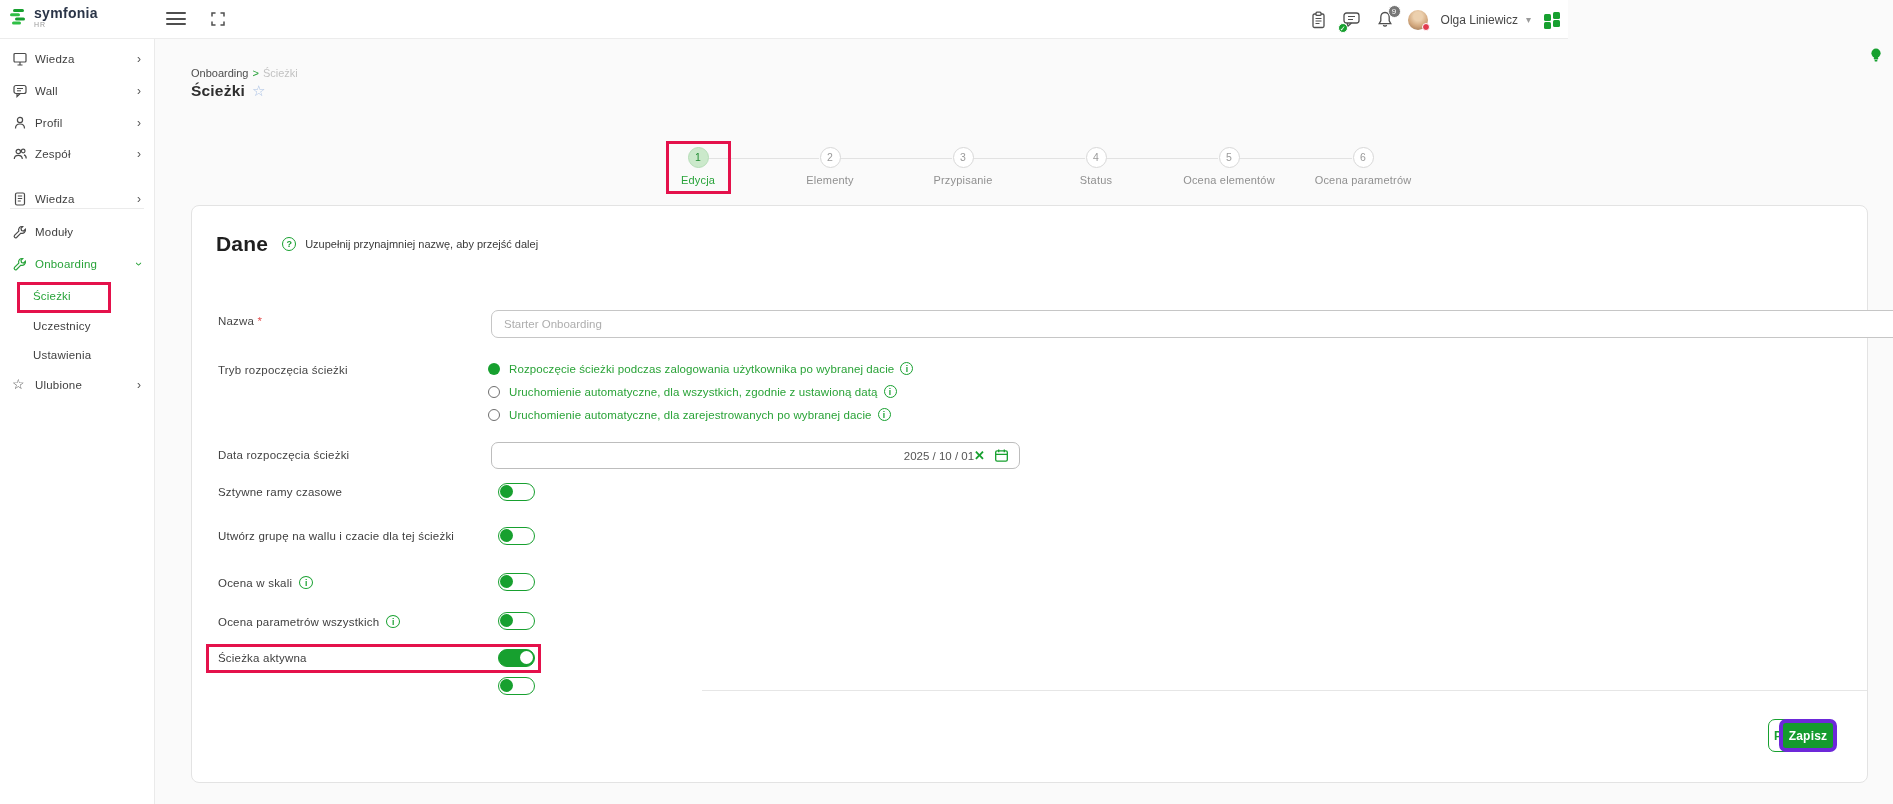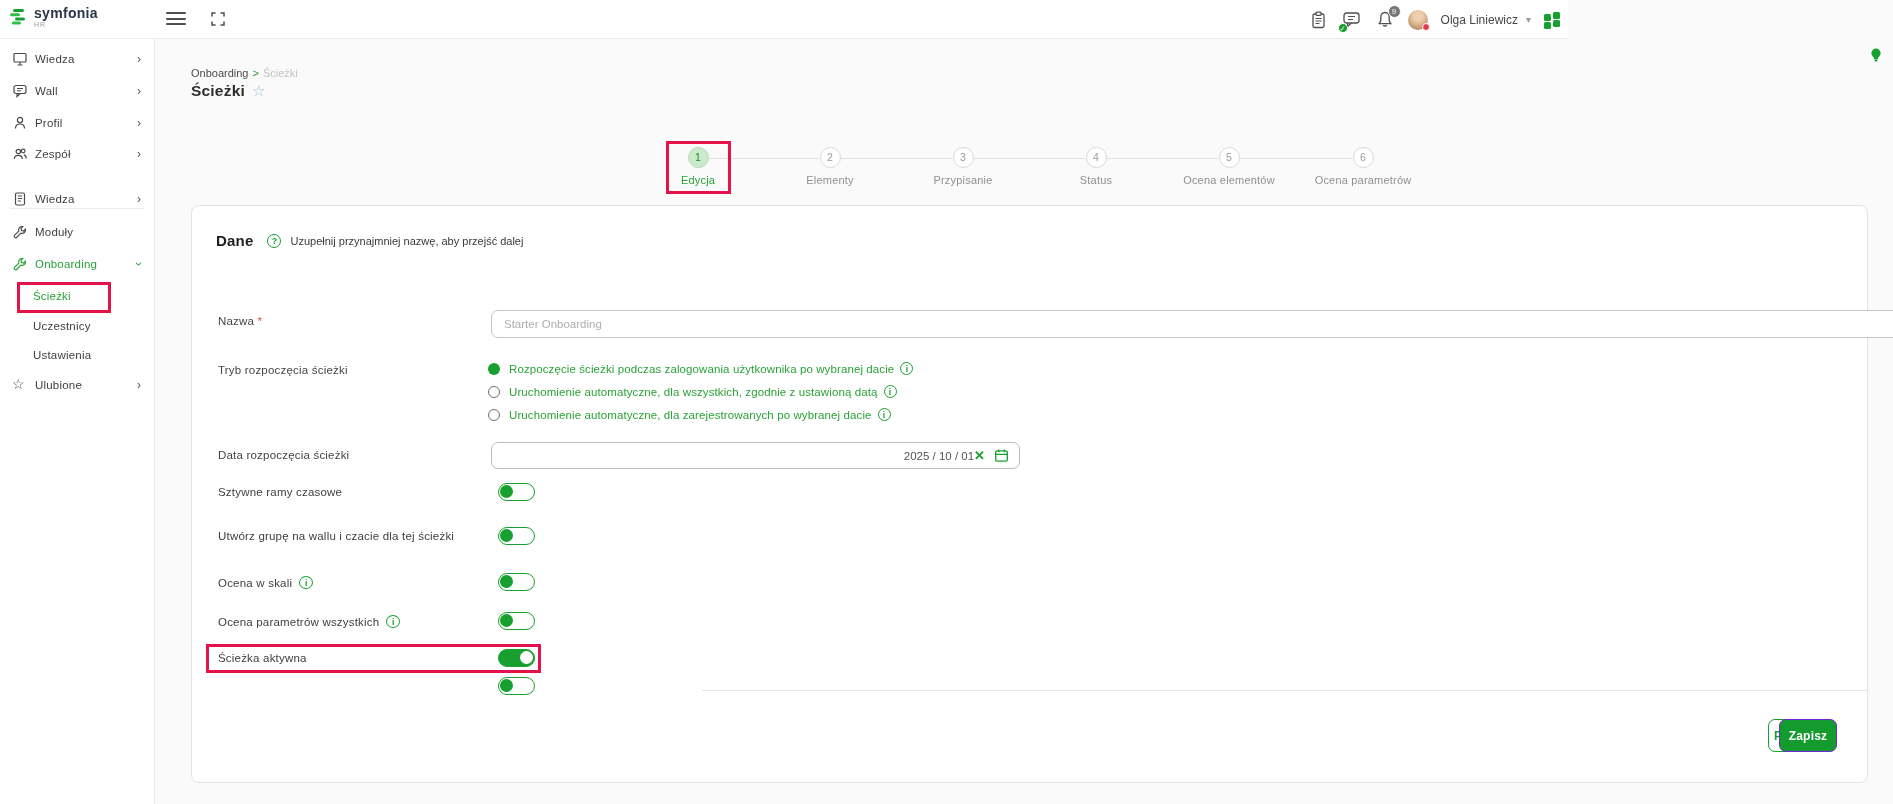--- a/index.html
+++ b/index.html
@@ -90,21 +90,21 @@
   .step-label { margin-top:6px; font-size:11px; color:#909090; letter-spacing:.2px; }
   .step.active .step-label { color:#28A339; }
   .step-line { position:absolute; height:1px; background:#e2e2e2; top:119px; }
 
   
   .card {
     position:absolute; left:35px; top:166px; width:1677px; height:578px;
     background:#fff; border:1px solid #e3e3e3; border-radius:8px;
   }
   .section-head { position:absolute; left:24px; top:26px; display:flex; align-items:center; }
-  .section-title { font-size:15px; font-weight:700; color:#1f1f1f; letter-spacing:.2px; }
+  .section-title { font-size:21px; font-weight:700; color:#1f1f1f; letter-spacing:.2px; }
   .q-icon, .i-icon {
     display:inline-flex; align-items:center; justify-content:center;
     width:14px; height:14px; border-radius:50%; border:1.3px solid #17A02F;
     color:#17A02F; font-size:9px; font-weight:700; flex:0 0 14px; cursor:pointer;
   }
   .section-head .q-icon { margin-left:14px; }
   .section-hint { font-size:11px; color:#3a3a3a; margin-left:9px; }
 
   .f-label { position:absolute; left:26px; font-size:11.5px; color:#454545; letter-spacing:.2px; }
   .req { color:#e25050; }
@@ -137,21 +137,21 @@
   .toggle.off .knob { position:absolute; left:1px; top:1px; width:13px; height:13px; border-radius:50%; background:#17A02F; }
   .toggle.on { background:#17A02F; border:1.5px solid #17A02F; }
   .toggle.on .knob { position:absolute; right:1px; top:1px; width:13px; height:13px; border-radius:50%; background:#fff; }
   .wrap-label { width:280px; line-height:14.5px; display:block; }
 
   .footer-divider { position:absolute; left:510px; right:0; top:484px; height:1px; background:#e6e6e6; }
 
   .btn { position:absolute; top:513px; height:33px; border-radius:7px; font-family:"Liberation Sans",sans-serif;
          font-size:12px; font-weight:700; cursor:pointer; letter-spacing:.2px; }
   .btn-back { left:1576px; width:54px; background:#fff; border:1px solid #17A02F; color:#17A02F; }
-  .btn-save { left:1587px; width:58px; background:#149B2D; border:1px solid #6d28d9; color:#fff; }
+  .btn-save { left:1587px; width:58px; background:#149B2D; border:4px solid #6d28d9; color:#fff; }
 
   
   .anno { position:absolute; border:3px solid #E4114B; pointer-events:none; z-index:20; }
   .anno-step { left:510px; top:102px; width:65px; height:53px; }
   .anno-side { left:17px; top:243px; width:94px; height:31px; }
   .anno-toggle { left:14px; top:438px; width:335px; height:29px; }
 
   svg.ico { display:block; }
 </style>
 </head>

